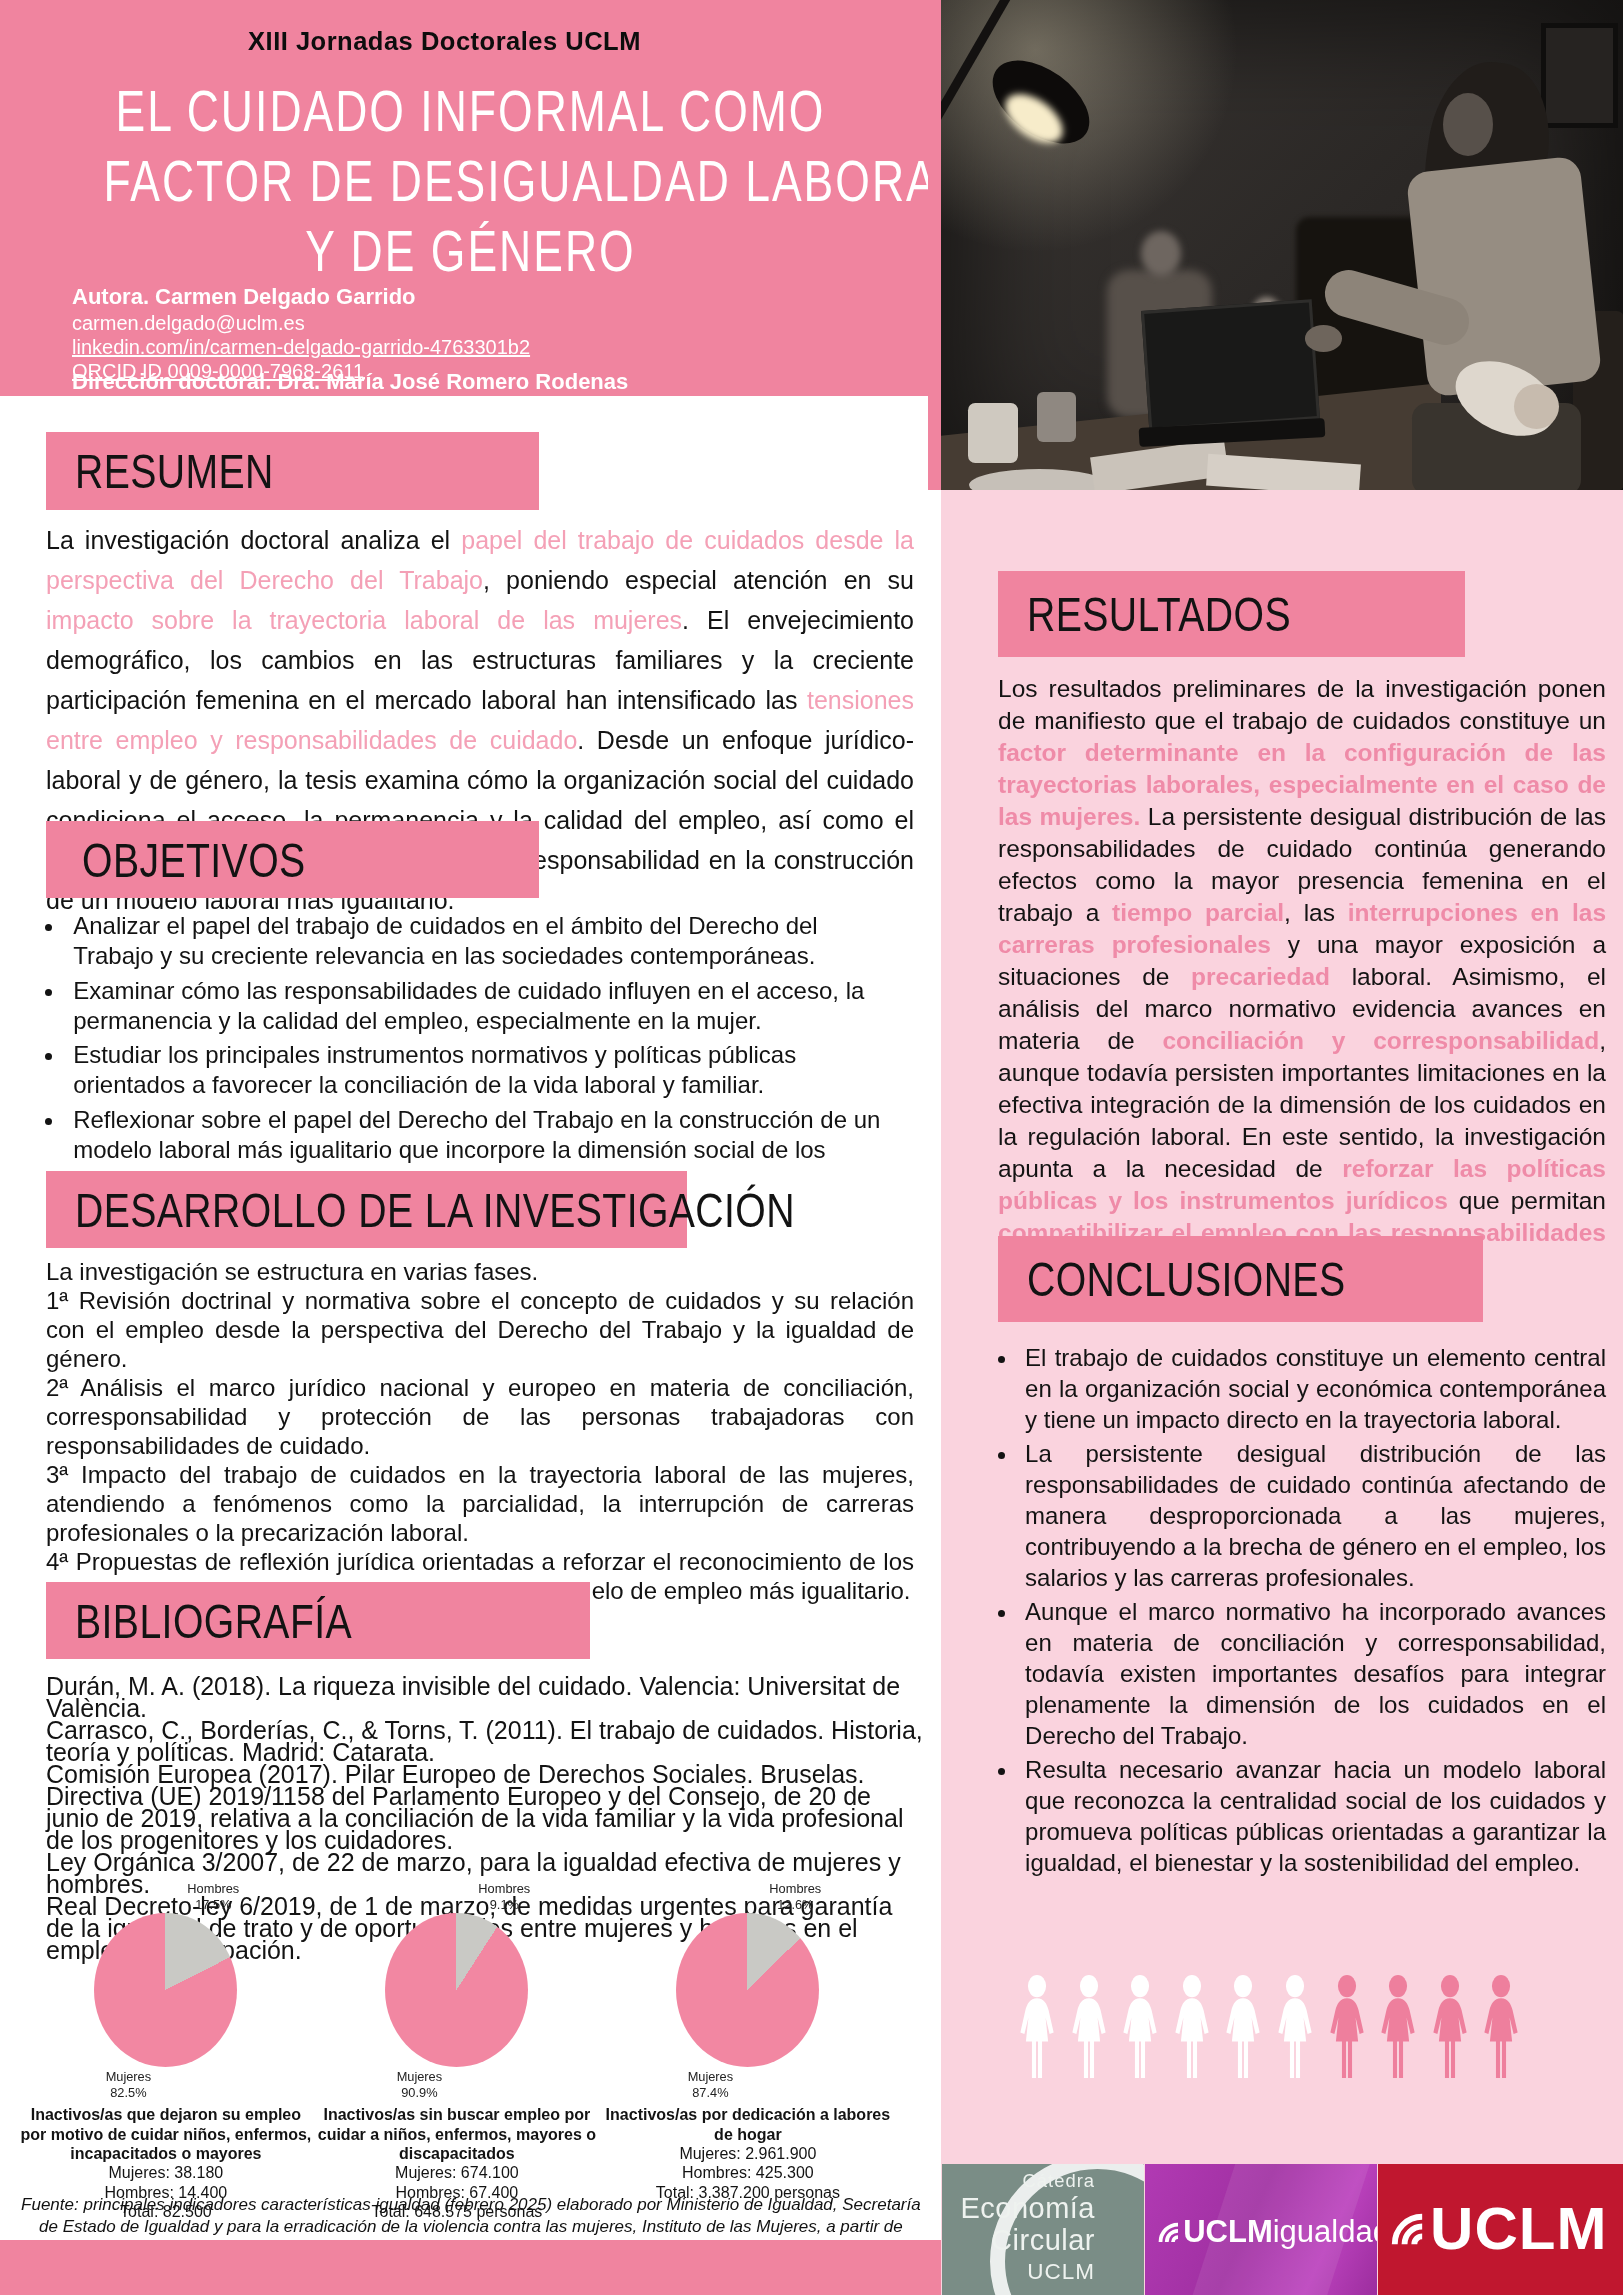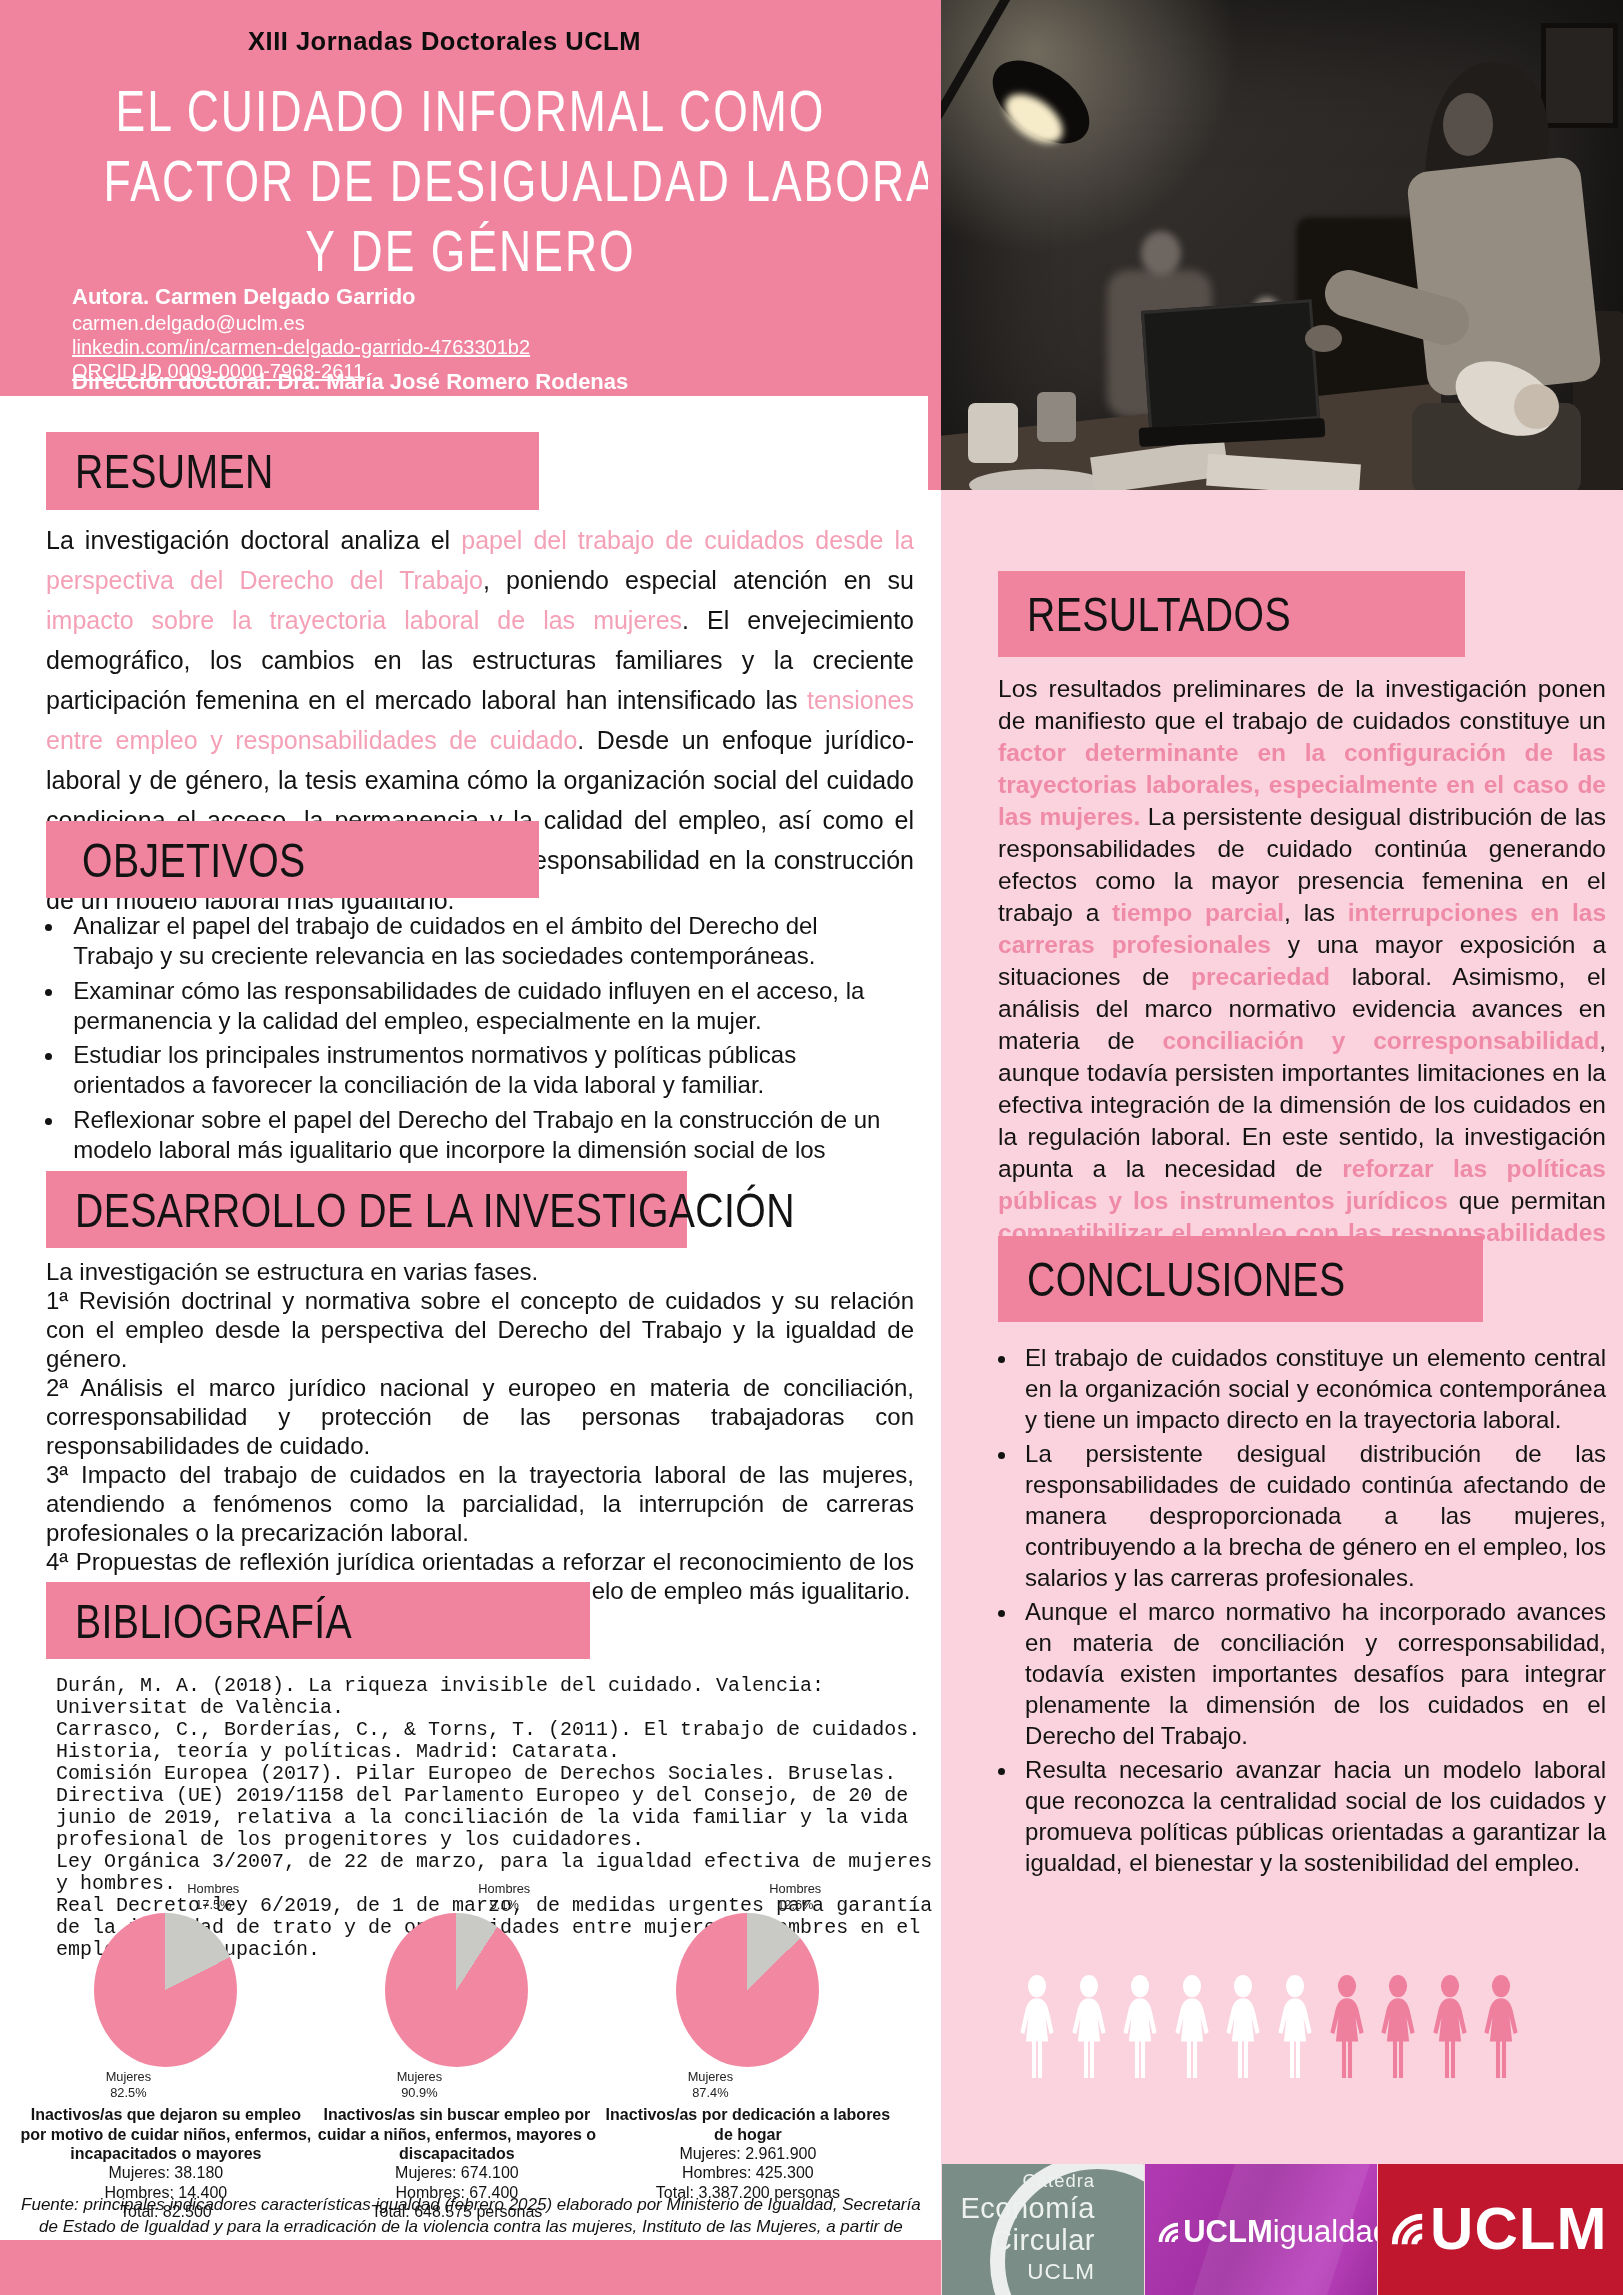--- a/index.html
+++ b/index.html
@@ -33,21 +33,21 @@
   .b-biblio{left:46px;top:1582px;width:544px;height:77px;}
   .b-resultados{left:998px;top:571px;width:467px;height:86px;}
   .b-conclusiones{left:998px;top:1236px;width:485px;height:86px;}
 
   
   .resumen-text{position:absolute;left:46px;top:520px;width:868px;font-size:25px;line-height:40px;text-align:justify;}
   .resumen-text .hl{color:var(--hl1);}
   .objetivos-list{position:absolute;left:66px;top:911px;width:838px;font-size:24px;line-height:30px;}
   .objetivos-list li{margin-bottom:4.6px;padding-left:7.2px;}
   .desarrollo-text{position:absolute;left:46px;top:1257px;width:868px;font-size:24px;line-height:29px;text-align:justify;}
-  .biblio-list{position:absolute;left:56px;top:1675px;width:879px;font-size:20px;line-height:22px;font-family:Liberation Mono, monospace;}
+  .biblio-list{position:absolute;left:46px;top:1675px;width:879px;font-size:25px;line-height:22px;}
 
   
   .charts{position:absolute;left:20.4px;top:1881px;width:904px;display:flex;}
   .chart{width:291px;position:relative;}
   .pie-area{position:relative;width:143px;height:217px;margin:0 auto;}
   .pie{position:absolute;left:0;top:32px;width:143px;height:154px;border-radius:50%;}
   .pie-label{position:absolute;font-size:12.8px;line-height:16px;text-align:center;color:#222;}
   .lab-hombres{top:0;left:58%;width:72px;}
   .lab-mujeres{top:188px;left:-2px;width:72px;}
   .pie-label span{display:block;}

